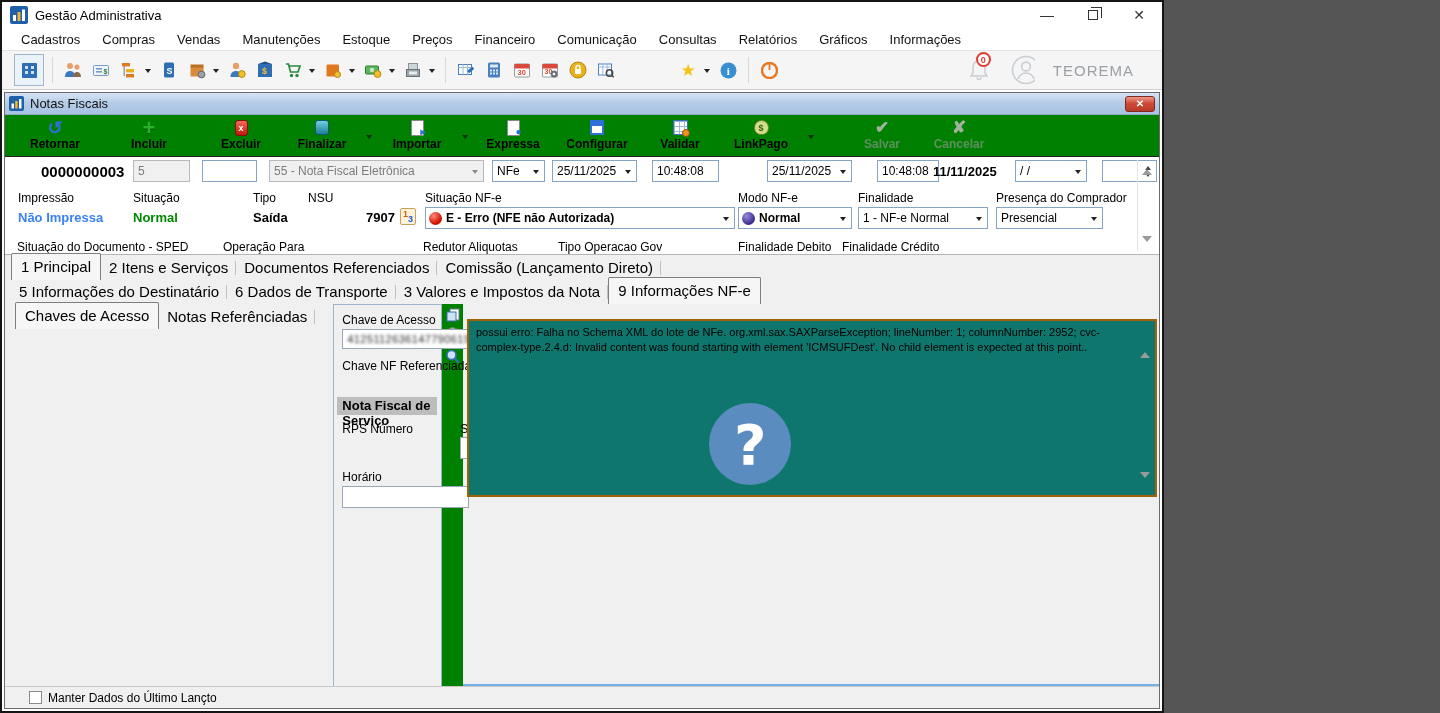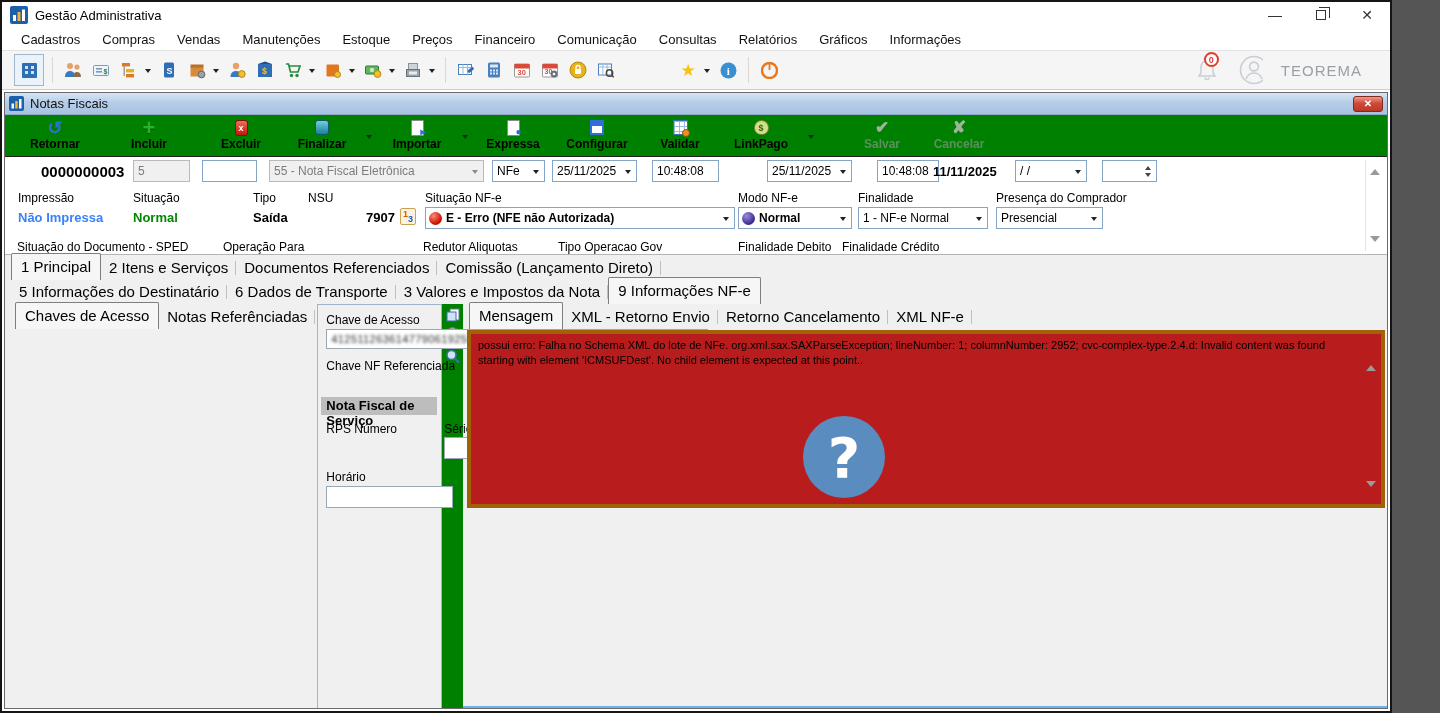--- a/index.html
+++ b/index.html
@@ -1,17 +1,17 @@
 <!DOCTYPE html>
 <html><head>
 <meta charset="utf-8">
 <style>
   *{box-sizing:border-box;margin:0;padding:0}
   body{background:#555;font-family:"Liberation Sans",sans-serif}
-  .screen{position:relative;width:1392px;height:713px;background:#fff;border:2px solid #151515;overflow:hidden}
+  .screen{position:relative;width:1164px;height:713px;background:#fff;border:2px solid #151515;overflow:hidden}
 
   
   .titlebar{height:26px;display:flex;align-items:center;gap:7px;padding-left:8px;background:#fff}
   .titlebar .ttl{font-size:13px;color:#000}
   .win-controls{margin-left:auto;display:flex;height:100%}
   .win-controls .wc{width:46px;height:100%;display:flex;align-items:center;justify-content:center;color:#333;font-size:14px}
   .restore-box{position:relative;width:10px;height:10px;border:1px solid #333}
   .restore-box::before{content:"";position:absolute;left:2px;top:-4px;width:10px;height:10px;border:1px solid #333;border-left:none;border-bottom:none}
   .menubar{height:22px;display:flex;align-items:center;background:#fff;padding-left:8px}
   .menubar .mi{font-size:13px;color:#111;padding:2px 11px}
@@ -77,27 +77,27 @@
   
   .tabs{height:25px;background:#f0f0f0;display:flex;align-items:flex-end;padding-left:6px}
   .tab{font-size:15px;color:#000;padding:3px 8px 4px;position:relative;white-space:nowrap}
   .tab:not(.active)::after{content:"";position:absolute;right:0;top:5px;bottom:5px;width:1px;background:#c0c0c0}
   .tab.active{background:#f6f6f6;border:1px solid #7e7e7e;border-bottom:none;border-radius:2px 2px 0 0;padding:4px 9px 5px;font-weight:normal;z-index:2}
   .tabs.t2{height:24px}
 
   
   .content{flex:1;display:flex;min-height:0}
   .lpanel{width:437px;display:flex;flex-direction:row;background:#f0f0f0}
-  .lpanel-box{flex:1;position:relative;border:1px solid #9db4ca;border-bottom:none;background:#f0f0f0;margin-left:2px}
+  .lpanel-box{flex:1;position:relative;border:1px solid #9db4ca;border-bottom:none;background:#f0f0f0;margin-left:18px}
   .lfield{position:absolute;height:20px;background:#fff;border:1px solid #9aa7b5;font-size:11px;color:#2a2a2a;display:flex;align-items:center;padding:0 4px}
   .blurred{filter:blur(1.4px);letter-spacing:.4px;overflow:hidden;white-space:nowrap}
   .sect-hdr{position:absolute;left:3px;right:4px;height:18px;background:#bdbdbd;color:#000;font-size:13px;font-weight:bold;padding:1px 5px}
   .gstrip{width:21px;background:#008000;display:flex;flex-direction:column;align-items:center;padding-top:3px;gap:4px}
   .rpanel{flex:1;display:flex;flex-direction:column;background:#f0f0f0;border-bottom:2px solid #6fb2ea;padding-left:2px;min-width:0}
-  .msgbox{position:relative;height:178px;margin:1px 2px 0 2px;background:#b91c1c;border:4px solid #a16207;overflow:hidden}
+  .msgbox{position:relative;height:178px;margin:15px 2px 0 2px;background:#0f766e;border:2px solid #a16207;overflow:hidden}
   .msgtext{font-size:11px;color:#000;padding:4px 20px 0 7px;line-height:1.4}
   .qcircle{position:absolute;left:41%;top:82px;transform:translateX(-50%);width:82px;height:82px;border-radius:50%;background:#5b8cc0;color:#fff;font-size:56px;font-weight:bold;display:flex;align-items:center;justify-content:center;font-family:"DejaVu Sans",sans-serif}
   .msb-up{position:absolute;right:5px;top:22px}
   .msb-dn{position:absolute;right:5px;bottom:8px}
   .btn{width:79px;height:23px;background:linear-gradient(#f4f4f4,#e2e2e2);border:1px solid #9a9a9a;font-size:12px;color:#000;display:flex;align-items:center;justify-content:center;margin:7px 0 0 4px}
   .statusbar{height:22px;background:#f0f0f0;border-top:1px solid #c9c9c9;display:flex;align-items:center;padding-left:24px;gap:6px}
   .cb{width:13px;height:13px;background:#fff;border:1px solid #8a8a8a}
   .cbl{font-size:12px;color:#000}
   svg{display:block}
 </style>
@@ -593,29 +593,27 @@
         </span>
         <span>
           <svg width="17" height="17">
               <circle cx="7.5" cy="7" r="4.5" fill="#cfe2f6" stroke="#3a6fb0" stroke-width="1.6"></circle>
               <path d="M10.8 10.5l4 4" stroke="#3a6fb0" stroke-width="2.4"></path>
             </svg>
         </span>
       </div>
 
       <div class="rpanel">
-        <div class="tabs" style="padding-left:4px">
-          <span class="tab active">Mensagem</span>
-          <span class="tab">XML - Retorno Envio</span>
-          <span class="tab">Retorno Cancelamento</span>
-          <span class="tab">XML NF-e</span>
-        </div>
         <div class="msgbox">
           <div class="msgtext">possui erro: Falha no Schema XML do lote de NFe. org.xml.sax.SAXParseException; lineNumber: 1; columnNumber: 2952; cvc-complex-type.2.4.d: Invalid content was found starting with element 'ICMSUFDest'. No child element is expected at this point..</div>
           <div class="qcircle">?</div>
           <span class="tri-up-g msb-up"></span>
           <span class="tri-dn-g msb-dn"></span>
         </div>
       </div>
     </div>
 
+    <div class="statusbar">
+      <span class="cb"></span>
+      <span class="cbl">Manter Dados do Último Lançto</span>
+    </div>
   </div>
 </div>
 
 </body></html>

